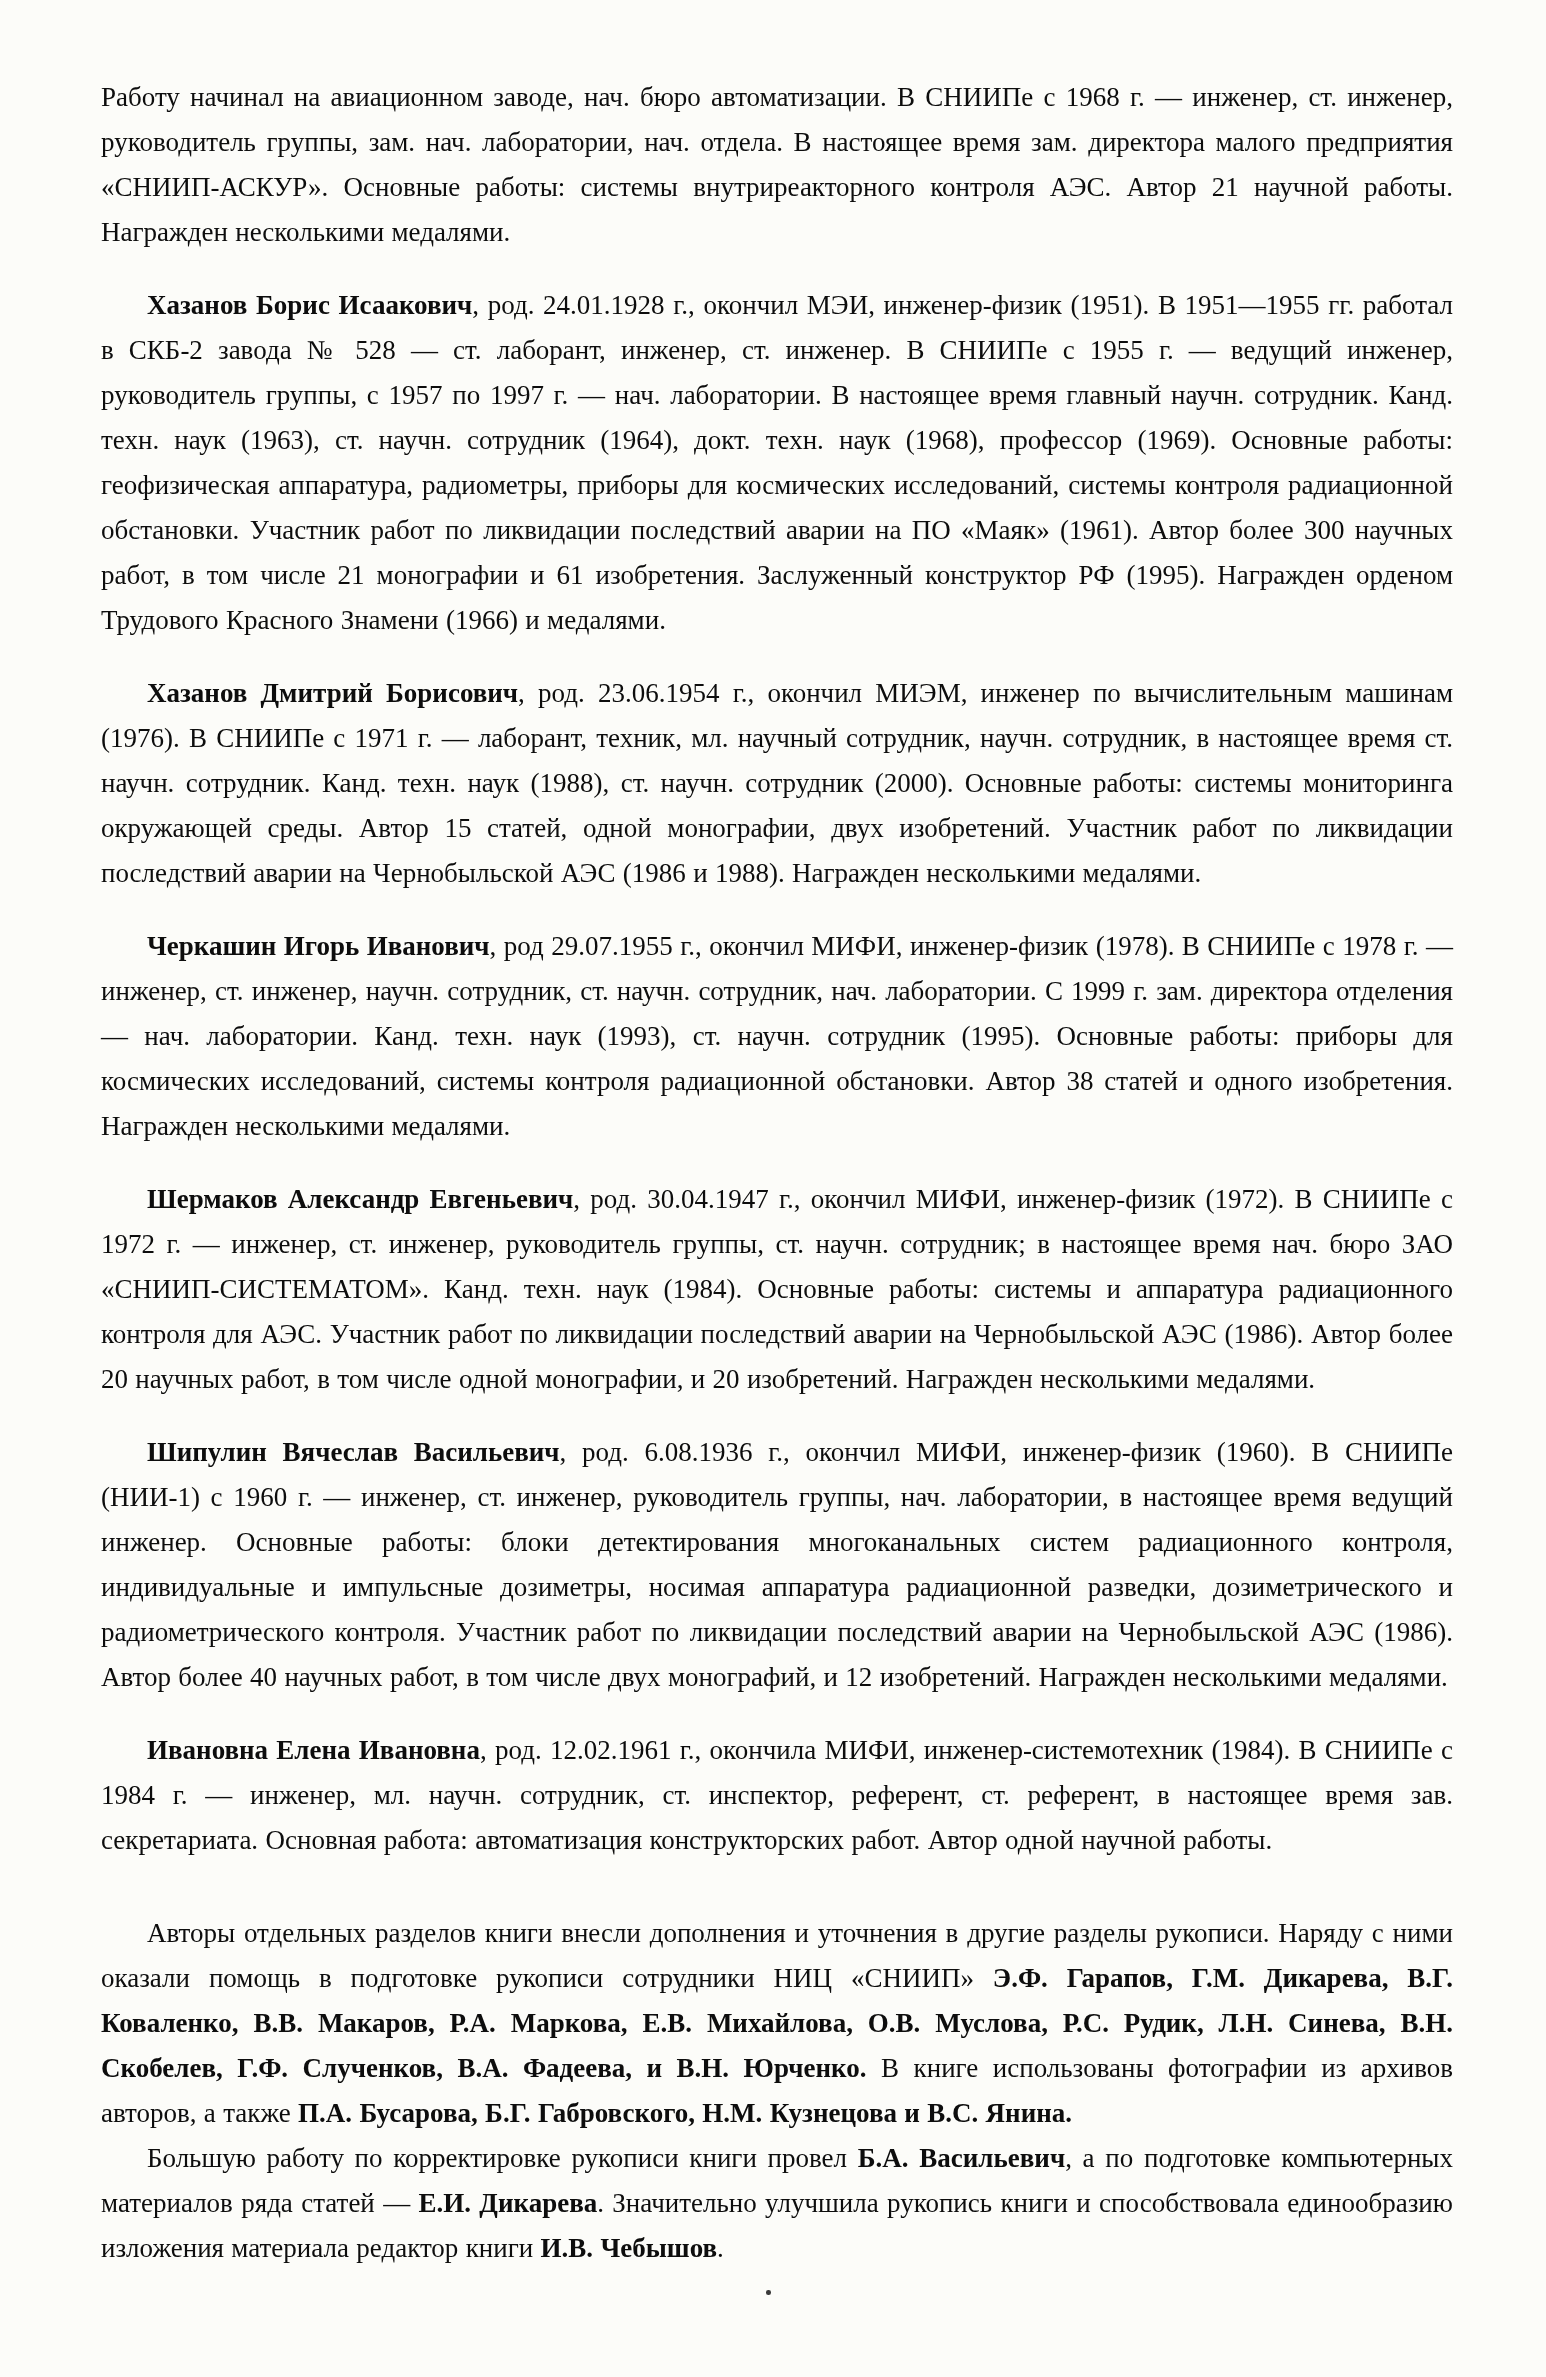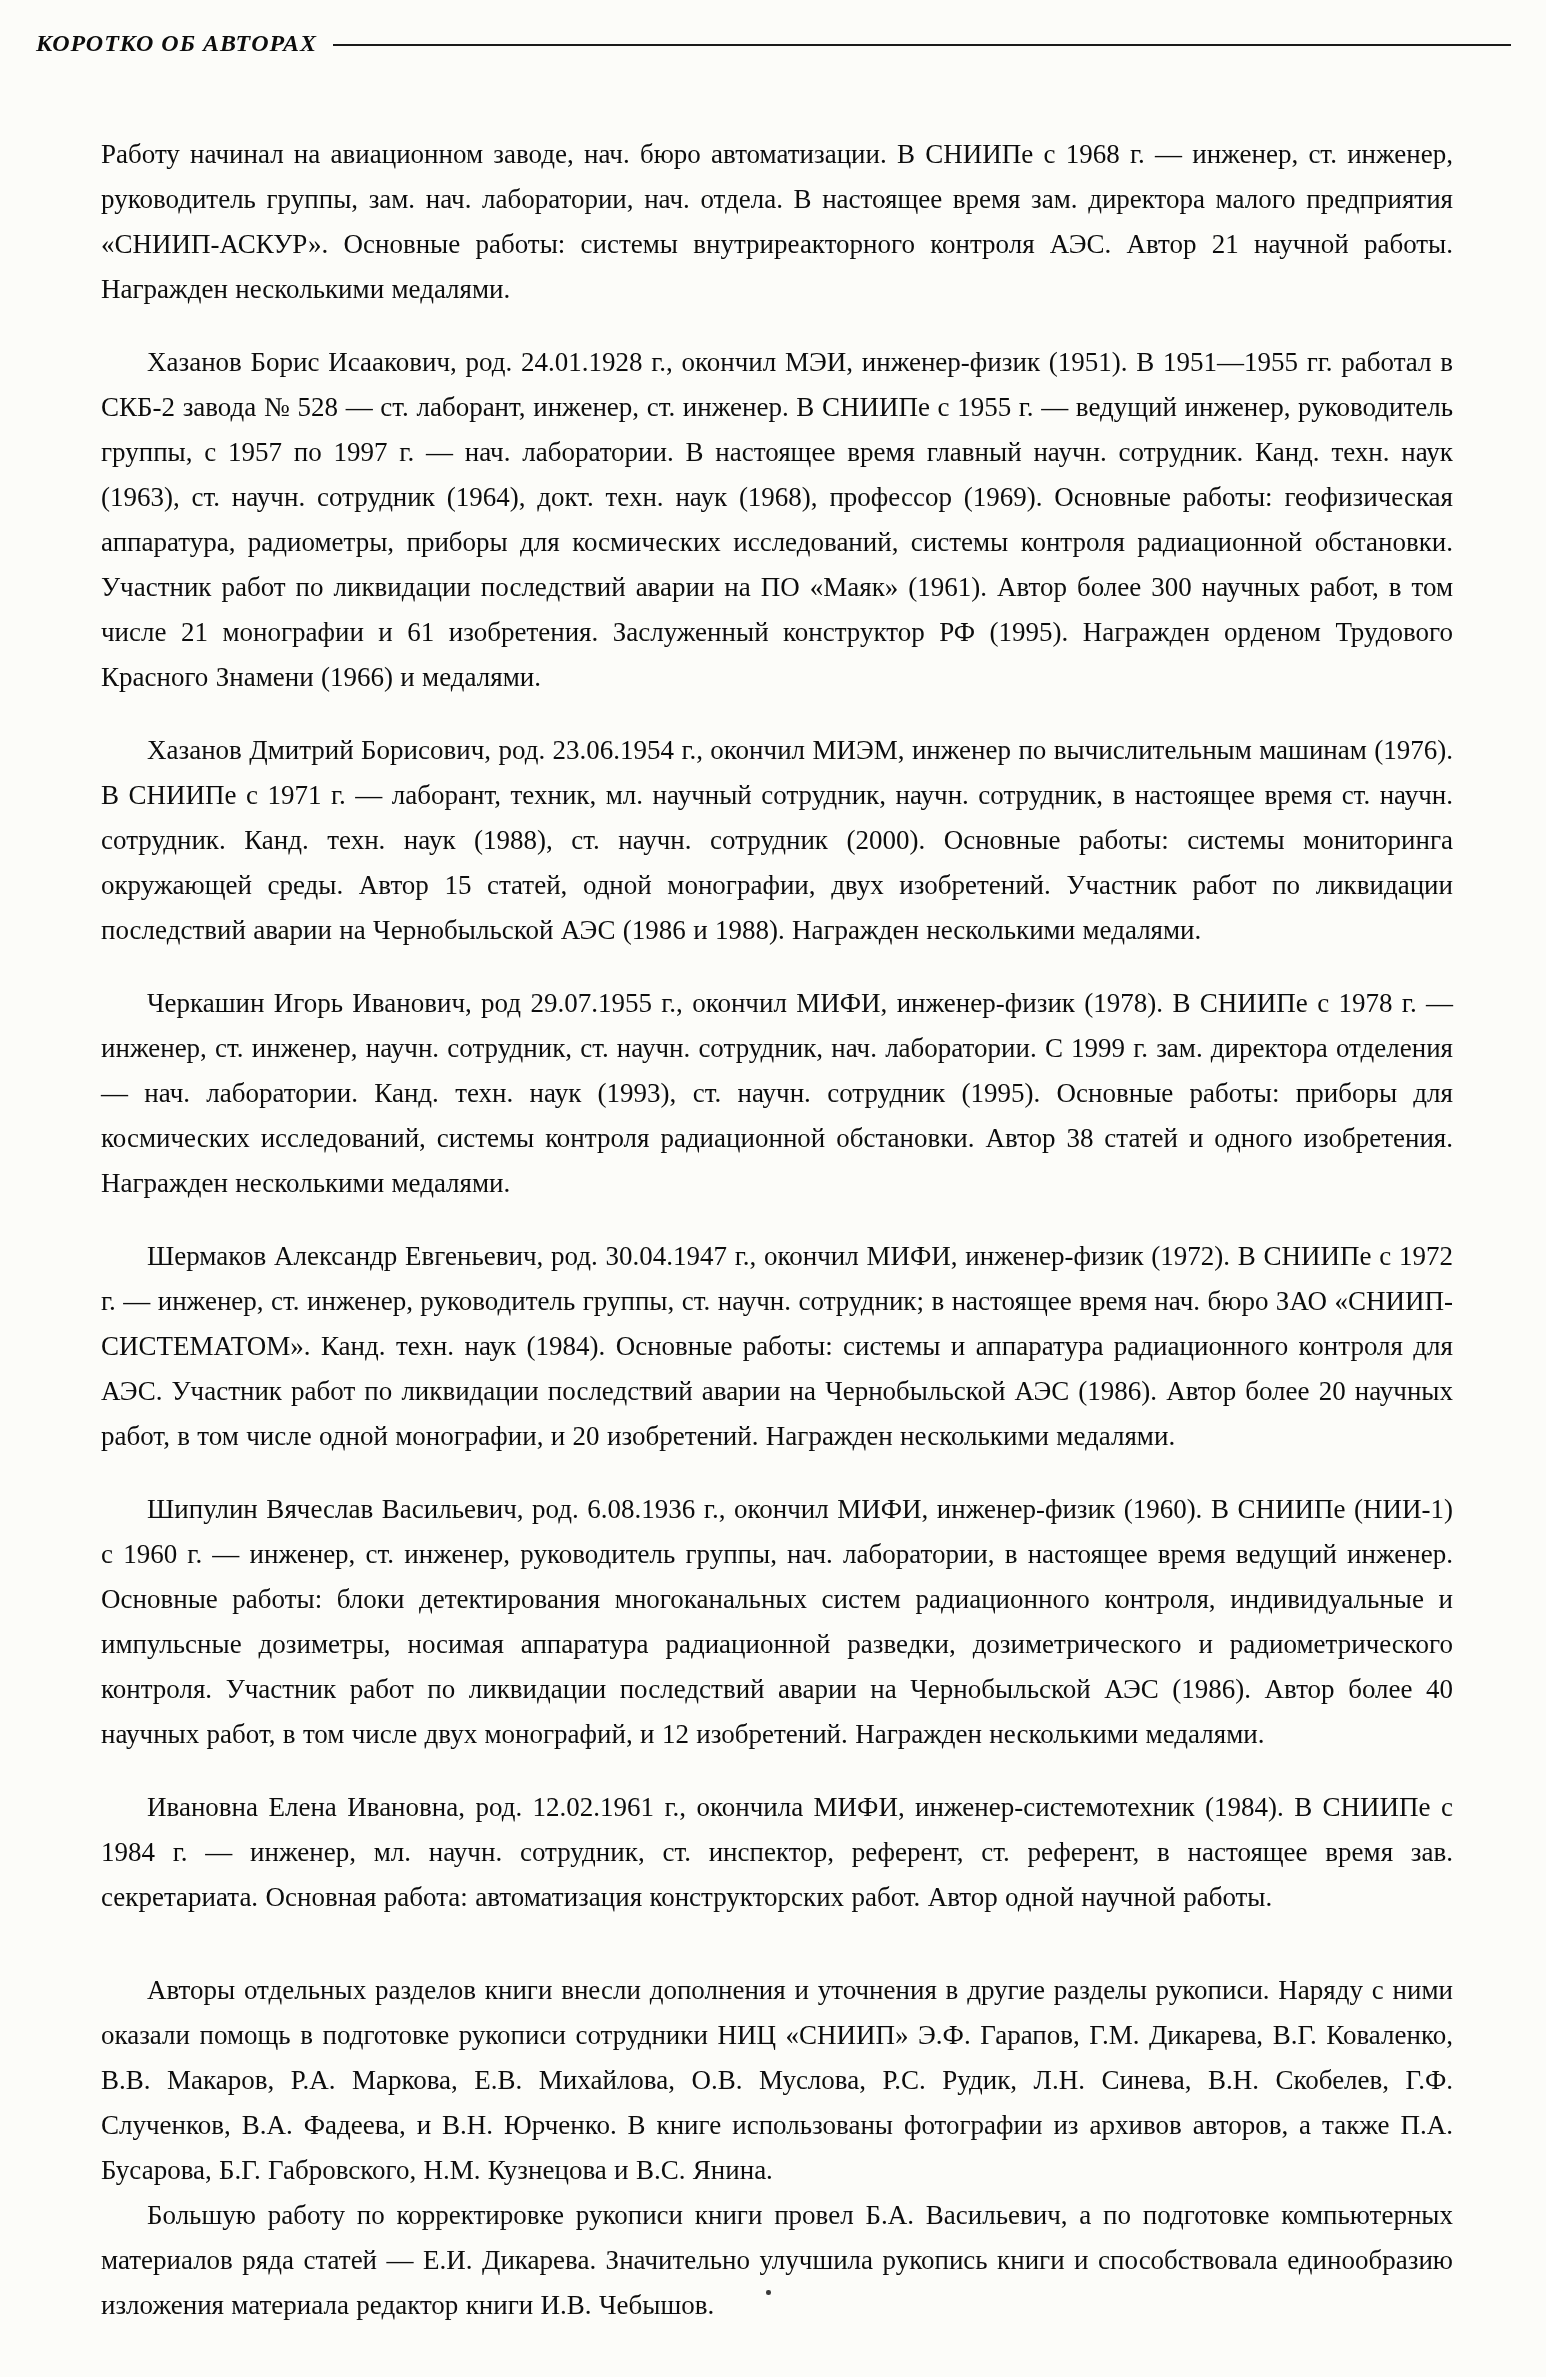--- a/index.html
+++ b/index.html
@@ -39,40 +39,36 @@
     font-size: 27px;
     line-height: 45px;
     text-align: justify;
     word-spacing: 0.6px;
   }
   .para { margin: 28px 0 0 0; }
   .para:first-child { margin-top: 0; }
   .para.indent { text-indent: 46px; }
   .para.gap-large { margin-top: 48px; }
   .para.gap-none { margin-top: 0; }
-  .para b { font-weight: normal; }
+  .para b { font-weight: bold; }
   .scan-dot {
     position: absolute;
     left: 766px;
     top: 2290px;
     width: 4.5px;
     height: 4.5px;
     border-radius: 50%;
     background: #3a3a3a;
   }
 </style>
 </head>
 <body>
 
 <div class="page">
 
-  <div class="running-head">
-    <span class="running-head-title">КОРОТКО ОБ АВТОРАХ</span>
-    <div class="running-head-rule"></div>
-  </div>
 
   <div class="content">
       <p class="para"><span>Работу начинал на авиационном заводе, нач. бюро автоматизации. В СНИИПе с 1968 г. — инженер, ст. инженер, руководитель группы, зам. нач. лаборатории, нач. отдела. В настоящее время зам. директора малого предприятия «СНИИП-АСКУР». Основные работы: системы внутриреакторного контроля АЭС. Автор 21 научной работы. Награжден несколькими медалями.</span></p>
       <p class="para indent"><b>Хазанов Борис Исаакович</b><span>, род. 24.01.1928 г., окончил МЭИ, инженер-физик (1951). В 1951—1955 гг. работал в СКБ-2 завода № 528 — ст. лаборант, инженер, ст. инженер. В СНИИПе с 1955 г. — ведущий инженер, руководитель группы, с 1957 по 1997 г. — нач. лаборатории. В настоящее время главный научн. сотрудник. Канд. техн. наук (1963), ст. научн. сотрудник (1964), докт. техн. наук (1968), профессор (1969). Основные работы: геофизическая аппаратура, радиометры, приборы для космических исследований, системы контроля радиационной обстановки. Участник работ по ликвидации последствий аварии на ПО «Маяк» (1961). Автор более 300 научных работ, в том числе 21 монографии и 61 изобретения. Заслуженный конструктор РФ (1995). Награжден орденом Трудового Красного Знамени (1966) и медалями.</span></p>
       <p class="para indent"><b>Хазанов Дмитрий Борисович</b><span>, род. 23.06.1954 г., окончил МИЭМ, инженер по вычислительным машинам (1976). В СНИИПе с 1971 г. — лаборант, техник, мл. научный сотрудник, научн. сотрудник, в настоящее время ст. научн. сотрудник. Канд. техн. наук (1988), ст. научн. сотрудник (2000). Основные работы: системы мониторинга окружающей среды. Автор 15 статей, одной монографии, двух изобретений. Участник работ по ликвидации последствий аварии на Чернобыльской АЭС (1986 и 1988). Награжден несколькими медалями.</span></p>
       <p class="para indent"><b>Черкашин Игорь Иванович</b><span>, род 29.07.1955 г., окончил МИФИ, инженер-физик (1978). В СНИИПе с 1978 г. — инженер, ст. инженер, научн. сотрудник, ст. научн. сотрудник, нач. лаборатории. С 1999 г. зам. директора отделения — нач. лаборатории. Канд. техн. наук (1993), ст. научн. сотрудник (1995). Основные работы: приборы для космических исследований, системы контроля радиационной обстановки. Автор 38 статей и одного изобретения. Награжден несколькими медалями.</span></p>
       <p class="para indent"><b>Шермаков Александр Евгеньевич</b><span>, род. 30.04.1947 г., окончил МИФИ, инженер-физик (1972). В СНИИПе с 1972 г. — инженер, ст. инженер, руководитель группы, ст. научн. сотрудник; в настоящее время нач. бюро ЗАО «СНИИП-СИСТЕМАТОМ». Канд. техн. наук (1984). Основные работы: системы и аппаратура радиационного контроля для АЭС. Участник работ по ликвидации последствий аварии на Чернобыльской АЭС (1986). Автор более 20 научных работ, в том числе одной монографии, и 20 изобретений. Награжден несколькими медалями.</span></p>
       <p class="para indent"><b>Шипулин Вячеслав Васильевич</b><span>, род. 6.08.1936 г., окончил МИФИ, инженер-физик (1960). В СНИИПе (НИИ-1) с 1960 г. — инженер, ст. инженер, руководитель группы, нач. лаборатории, в настоящее время ведущий инженер. Основные работы: блоки детектирования многоканальных систем радиационного контроля, индивидуальные и импульсные дозиметры, носимая аппаратура радиационной разведки, дозиметрического и радиометрического контроля. Участник работ по ликвидации последствий аварии на Чернобыльской АЭС (1986). Автор более 40 научных работ, в том числе двух монографий, и 12 изобретений. Награжден несколькими медалями.</span></p>
       <p class="para indent"><b>Ивановна Елена Ивановна</b><span>, род. 12.02.1961 г., окончила МИФИ, инженер-системотехник (1984). В СНИИПе с 1984 г. — инженер, мл. научн. сотрудник, ст. инспектор, референт, ст. референт, в настоящее время зав. секретариата. Основная работа: автоматизация конструкторских работ. Автор одной научной работы.</span></p>
       <p class="para indent gap-large"><span>Авторы отдельных разделов книги внесли дополнения и уточнения в другие разделы рукописи. Наряду с ними оказали помощь в подготовке рукописи сотрудники НИЦ «СНИИП» </span><b>Э.Ф. Гарапов, Г.М. Дикарева, В.Г. Коваленко, В.В. Макаров, Р.А. Маркова, Е.В. Михайлова, О.В. Муслова, Р.С. Рудик, Л.Н. Синева, В.Н. Скобелев, Г.Ф. Слученков, В.А. Фадеева, и В.Н. Юрченко.</b><span> В книге использованы фотографии из архивов авторов, а также </span><b>П.А. Бусарова, Б.Г. Габровского, Н.М. Кузнецова и В.С. Янина.</b></p>

